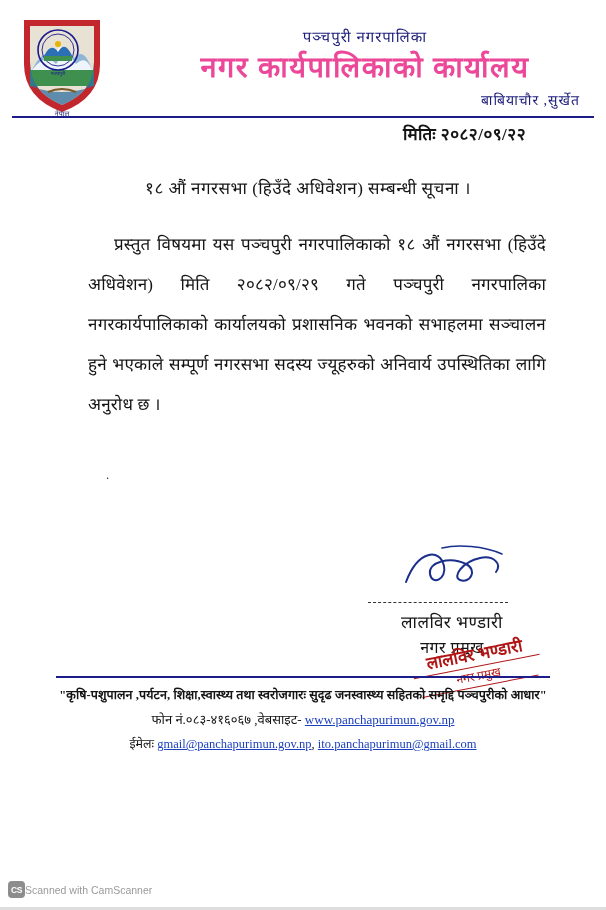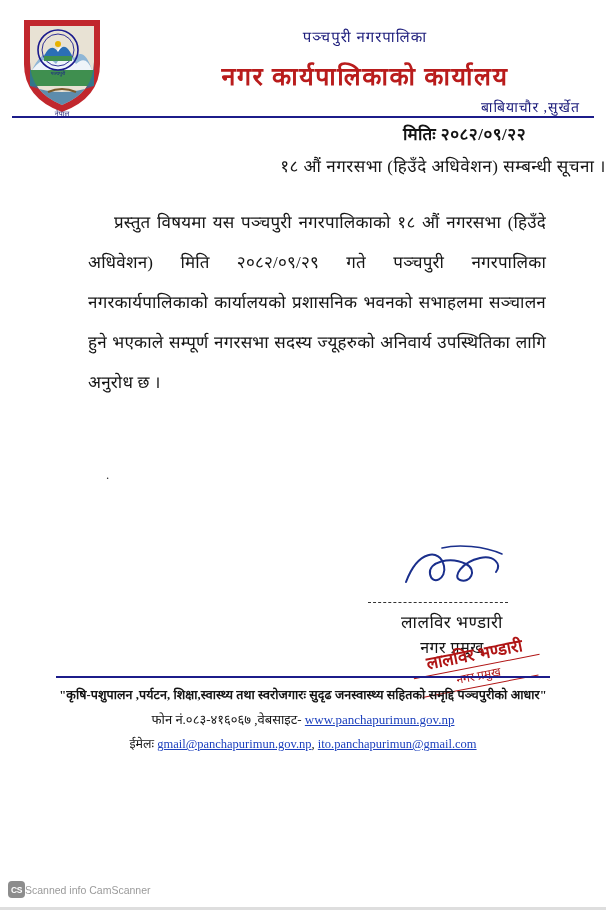--- a/index.html
+++ b/index.html
@@ -40,25 +40,25 @@
     color: #16166e;
   }
   .hdr-line1 {
     font-family: "Liberation Serif", serif;
     font-size: 15px;
     letter-spacing: 1px;
     color: #1a1a7a;
   }
   .hdr-line2 {
     font-family: "Liberation Serif", serif;
-    font-size: 25px;
+    font-size: 29px;
     font-weight: bold;
     letter-spacing: 1.5px;
-    color: #b91c1c;
-    margin-top: 12px;
+    color: #ec4899;
+    margin-top: 0;
   }
   .hdr-line3 {
     font-family: "Liberation Serif", serif;
     font-size: 14px;
     letter-spacing: 1px;
     color: #1a1a7a;
     margin-top: 5px;
     text-align: right;
   }
   .muni-logo {
@@ -86,23 +86,23 @@
     font-family: "Liberation Serif", serif;
   }
   .date-line {
     text-align: right;
     padding-right: 80px;
     font-size: 17px;
     letter-spacing: .5px;
     font-weight: bold;
   }
   .subject {
-    text-align: right;
+    text-align: center;
     font-size: 17px;
-    margin-top: 9px;
+    margin-top: 31px;
     letter-spacing: .5px;
     padding-left: 10px;
   }
   .para {
     margin: 26px 60px 8px 88px;
     font-size: 17px;
     line-height: 40px;
     text-align: justify;
     text-justify: inter-word;
     letter-spacing: .2px;
@@ -338,17 +338,17 @@
     </div>
     <div class="f-line3">
       <span>ईमेलः</span>
       <span class="link">gmail@panchapurimun.gov.np</span><span>,</span>
       <span class="link">ito.panchapurimun@gmail.com</span>
     </div>
   </div>
 
   <div class="cam">
     <div class="cam-badge">CS</div>
-    <div class="cam-text">Scanned info CamScanner</div>
+    <div class="cam-text">Scanned with CamScanner</div>
   </div>
 
   <div class="page-edge"></div>
 </div>
 
 </body></html>

